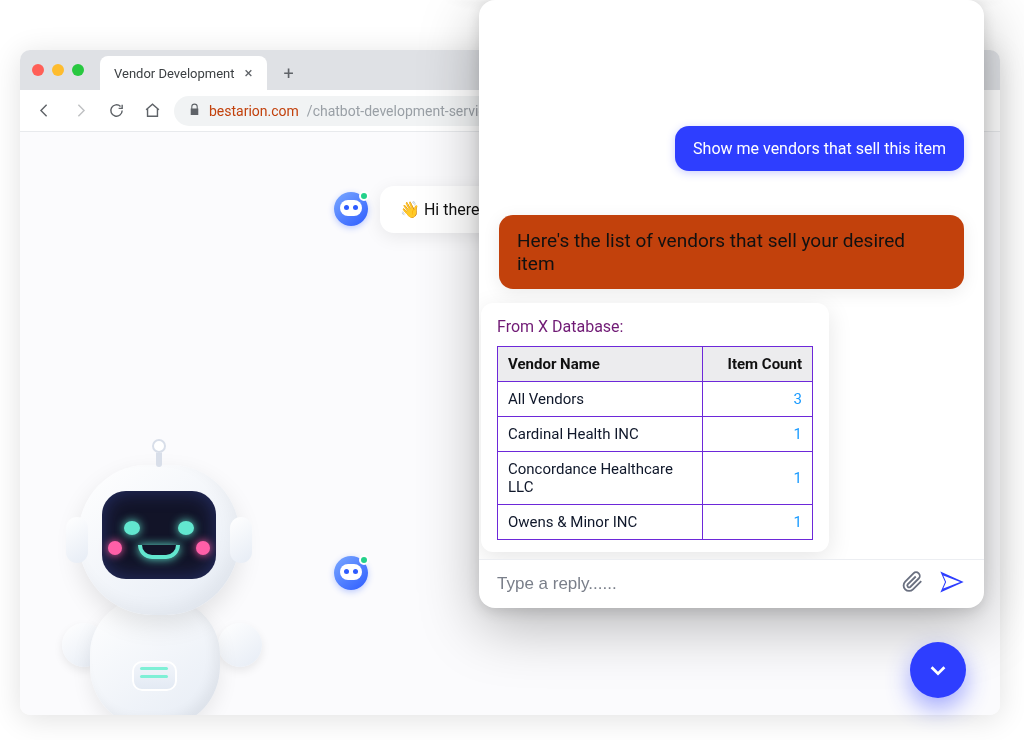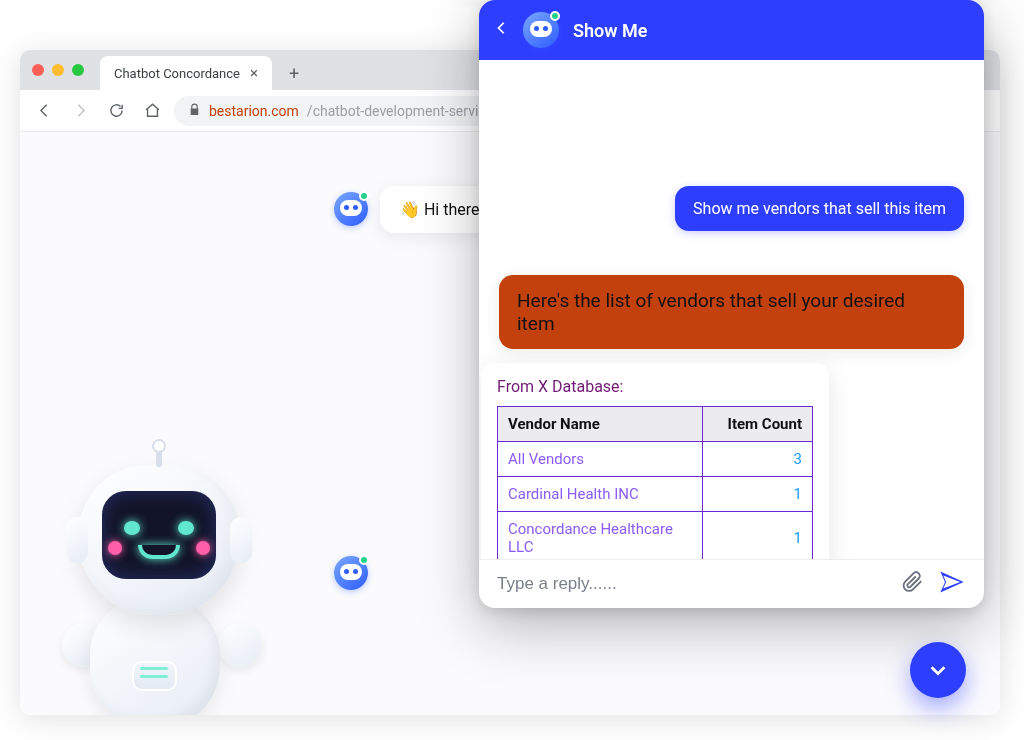--- a/index.html
+++ b/index.html
@@ -260,21 +260,21 @@
   }
   table.vendors th, table.vendors td{
     border:1px solid #6d28d9; padding:8px 10px;
   }
   table.vendors th{
     background:#ececee; text-align:left; font-weight:700; color:#111;
   }
   table.vendors th:last-child, table.vendors td:last-child{
     text-align:right; width:110px;
   }
-  table.vendors td a{ color:#8b5cf6; text-decoration:none;}
+  table.vendors td a{ color:#0f172a; text-decoration:none;}
   table.vendors td.count{ color:#1a9bff;}
   .chat-input{
     height:49px; border-top:1px solid #eceef2;
     display:flex; align-items:center; padding:0 18px; gap:14px;
   }
   .chat-input input{
     flex:1; border:none; outline:none; font-size:17px; color:#111;
   }
   .chat-input input::placeholder{ color:#7a7f8a;}
   .attach-icon svg{ width:22px;height:22px; color:#6a7080;}
@@ -304,21 +304,21 @@
 <div class="top-shadow"></div>
 
 <div class="browser-window">
   <div class="tab-strip">
     <div class="traffic-lights">
       <div class="traffic-light tl-red"></div>
       <div class="traffic-light tl-yellow"></div>
       <div class="traffic-light tl-green"></div>
     </div>
     <div class="tab">
-      <span>Chatbot Concordance</span>
+      <span>Vendor Development</span>
       <span class="tab-close">×</span>
     </div>
     <div class="new-tab">+</div>
   </div>
 
   <div class="toolbar">
     <div class="nav-icon">
       <svg viewBox="0 0 24 24">
           <path fill="none" stroke="currentColor" stroke-width="2" d="M15 4l-8 8 8 8"></path>
         </svg>
@@ -385,31 +385,20 @@
           <div class="cheek l"></div>
             <div class="cheek r"></div>
           <div class="mouth"></div>
         </div>
       </div>
     </div>
   </div>
 </div>
 
 <div class="chat-panel">
-  <div class="chat-header">
-    <div class="chat-back">
-      <svg viewBox="0 0 24 24">
-          <path fill="none" stroke="#fff" stroke-width="3" d="M15 3l-9 9 9 9"></path>
-        </svg>
-    </div>
-    <div class="bot-avatar lg">
-        <span class="status"></span>
-      </div>
-    <div class="chat-title">Show Me</div>
-  </div>
 
   <div class="chat-body">
     <div class="user-bubble">
       <span>Show me vendors that sell this item</span>
     </div>
     <div class="bot-reply">
       <span>Here's the list of vendors that sell your desired item</span>
     </div>
     <div class="db-card">
       <div class="db-title">From X Database:</div>

